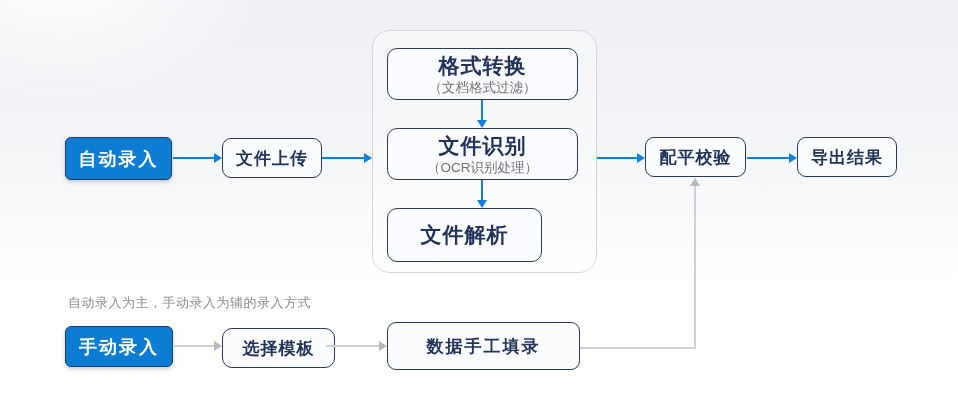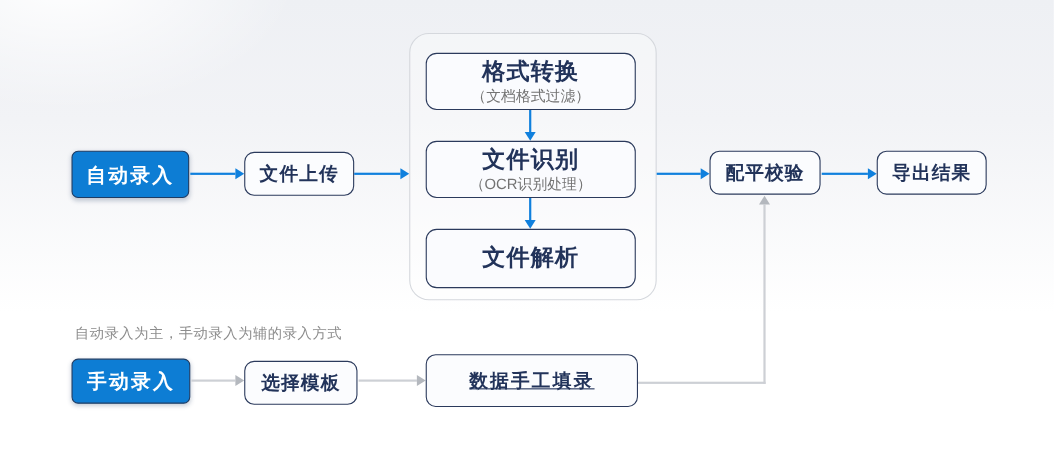--- a/index.html
+++ b/index.html
@@ -127,21 +127,21 @@
   <div class="proc" style="left:387px; top:128px; width:191px; height:52px;">
     <span class="t">文件识别</span>
     <span class="s">（OCR识别处理）</span>
   </div>
 
   <div>
     <div class="vline blue" style="left:481px; top:180px; height:21px;"></div>
     <div class="tri tri-down-blue" style="left:477px; top:200px;"></div>
   </div>
 
-  <div class="proc" style="left:387px; top:208px; width:191px; height:54px;">
+  <div class="proc" style="left:387px; top:208px; width:155px; height:54px;">
     <span class="t">文件解析</span>
   </div>
 
   <div>
     <div class="hline blue" style="left:597px; top:157px; width:40px;"></div>
     <div class="tri tri-right-blue" style="left:637px; top:153px;"></div>
   </div>
 
   <div class="node" style="left:645px; top:137px; width:101px; height:40px;">
     <span>配平校验</span>
@@ -160,30 +160,30 @@
 
   <div class="entry-btn" style="left:65px; top:326px; width:108px; height:41px;">
     <span>手动录入</span>
   </div>
 
   <div>
     <div class="hline gray" style="left:174px; top:345px; width:40px;"></div>
     <div class="tri tri-right-gray" style="left:214px; top:341px;"></div>
   </div>
 
-  <div class="node" style="left:222px; top:328px; width:103px; height:40px;">
+  <div class="node" style="left:222px; top:328px; width:113px; height:40px;border-radius:10px;">
     <span>选择模板</span>
   </div>
 
   <div>
     <div class="hline gray" style="left:326px; top:345px; width:53px;"></div>
     <div class="tri tri-right-gray" style="left:379px; top:341px;"></div>
   </div>
 
-  <div class="node" style="left:387px; top:322px; width:193px; height:48px; letter-spacing:2px;text-decoration:underline;">
+  <div class="node" style="left:387px; top:322px; width:193px; height:48px; letter-spacing:2px;">
     <span>数据手工填录</span>
   </div>
 
   <div>
     <div class="hline gray" style="left:580px; top:347px; width:116px;"></div>
     <div class="vline gray" style="left:694px; top:186px; height:163px;"></div>
     <div class="tri tri-up-gray" style="left:690px; top:178px;"></div>
   </div>
 
 </div>

